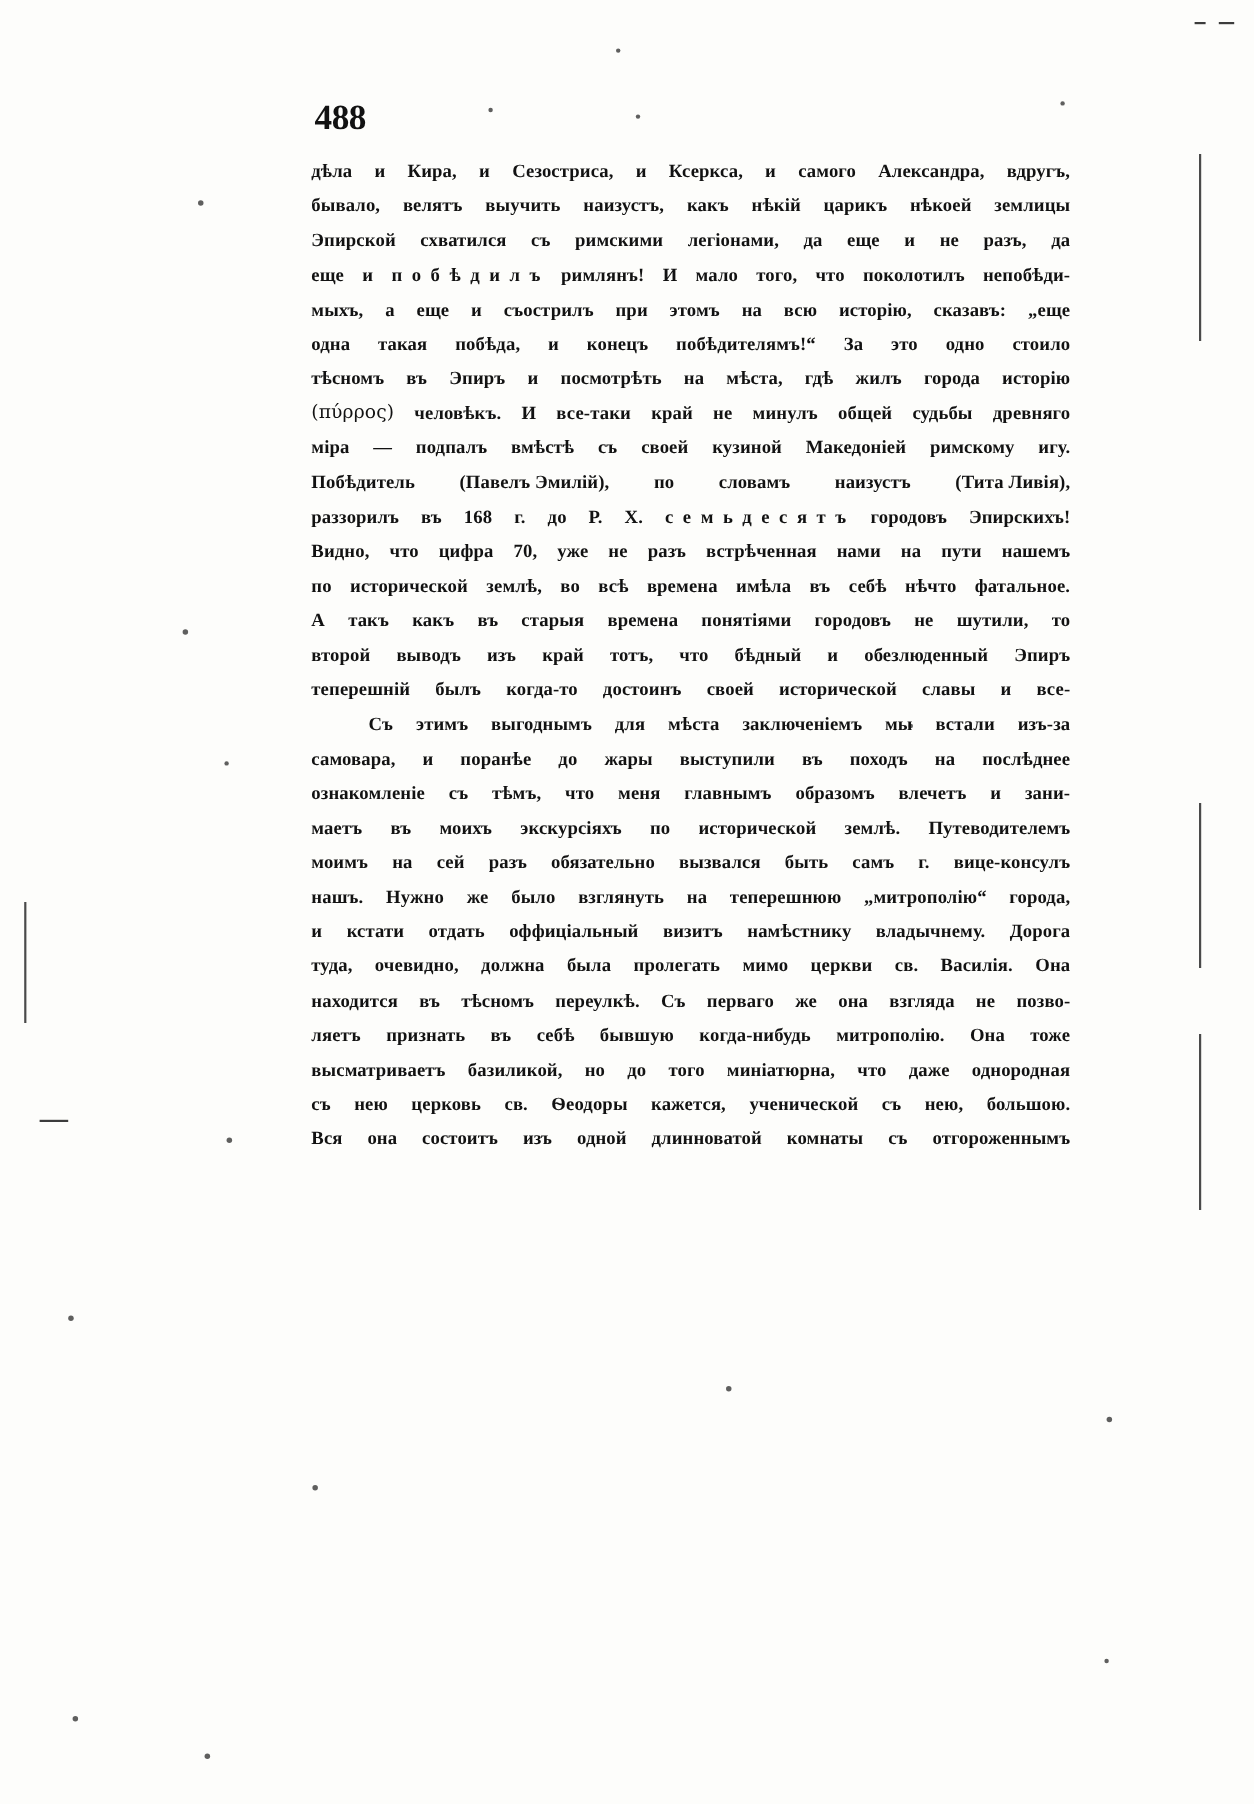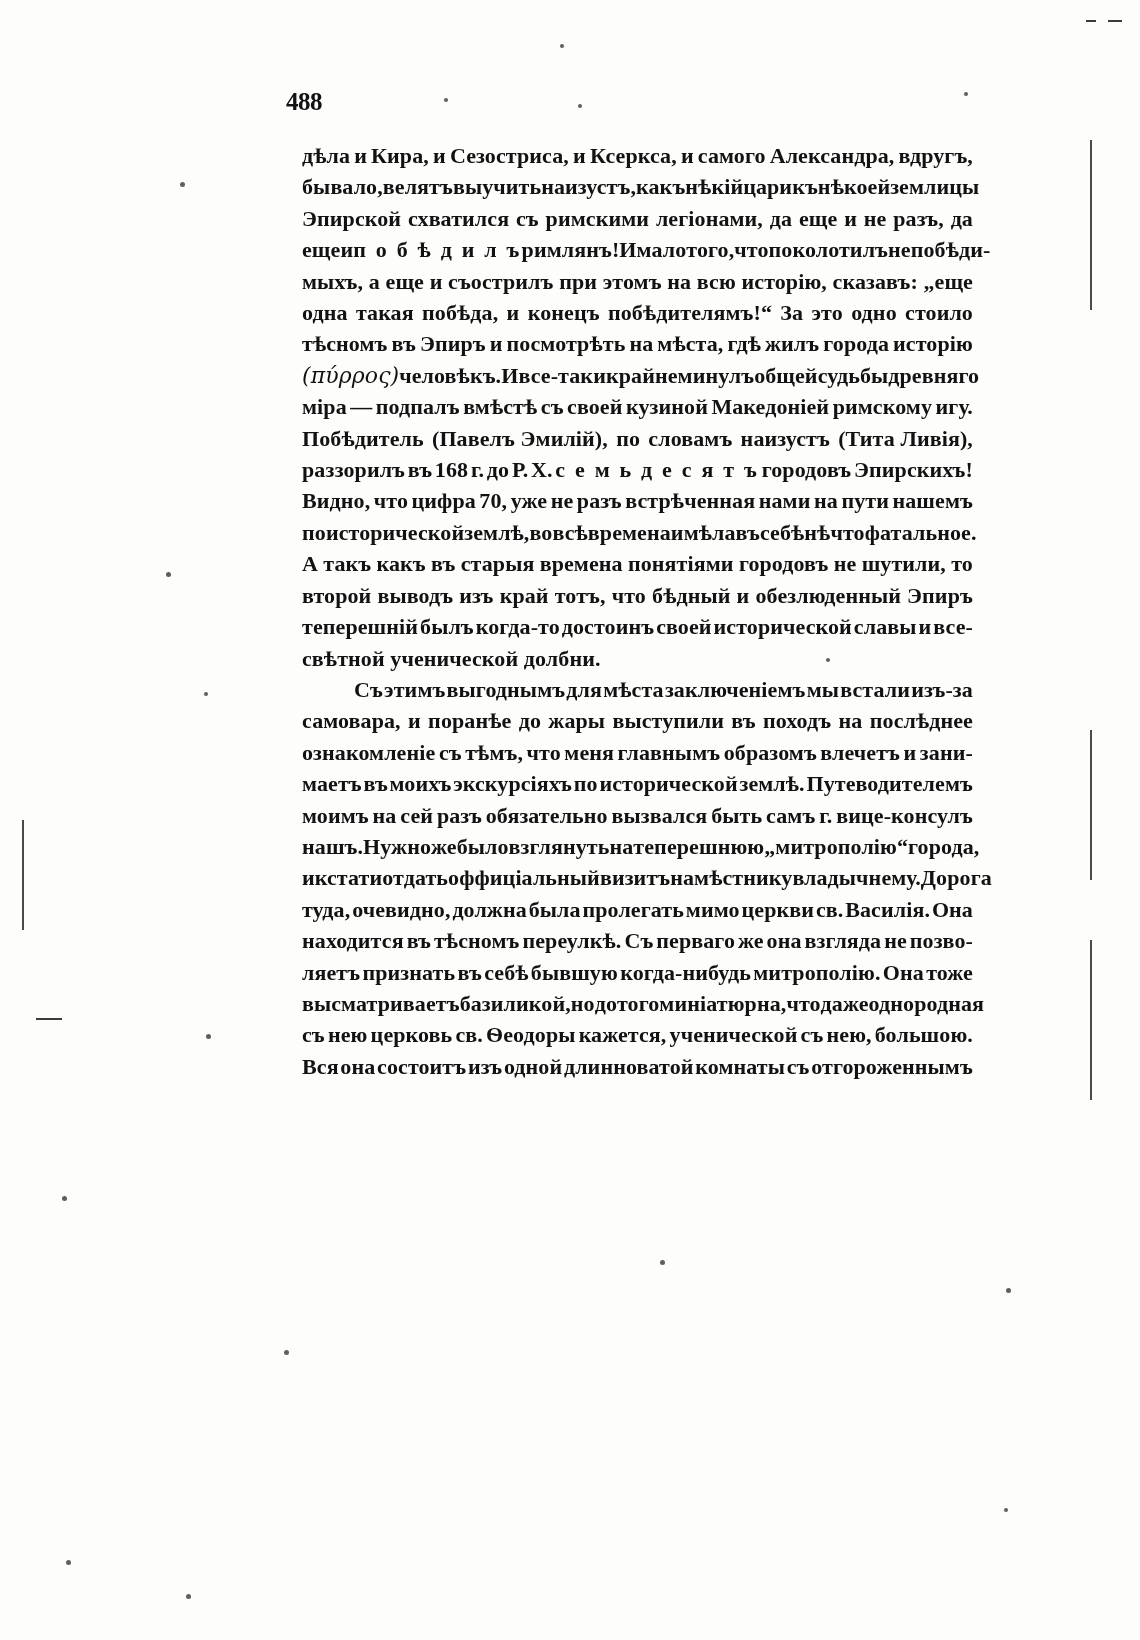--- a/index.html
+++ b/index.html
@@ -28,55 +28,54 @@
     position: absolute;
     background: #2a2a2a;
     border-radius: 50%;
     opacity: .75;
   }
 
   .page-number {
     position: absolute;
     left: 286px;
     top: 88px;
-    font-size: 25px;
+    font-size: 32px;
     font-weight: bold;
     letter-spacing: -0.5px;
     font-family: "Liberation Serif", serif;
   }
 
   .text-block {
     position: absolute;
     left: 283px;
     top: 140px;
     width: 690px;
   }
 
   .line {
-    font-size: 22px;
+    font-size: 17px;
     line-height: 31.4px;
     white-space: nowrap;
     font-family: "Liberation Serif", serif;
     font-weight: 600;
     letter-spacing: 0.1px;
-    margin-left: 19px;
   }
   
   .just {
     display: flex;
     justify-content: space-between;
     white-space: pre;
   }
   .just > span { white-space: pre; }
 
   .indent { padding-left: 52px; }
 
   .ital { }
   .spaced { letter-spacing: 2.2px; }
-  .greek { font-family: "DejaVu Serif", serif; font-weight: 500; font-style: italic; }
+  .greek { font-family: "DejaVu Serif", serif; font-weight: 500; }
 
   .right-edge-bar {
     position: absolute;
     background: #4a4a4a;
     width: 2px;
   }
   .left-dash {
     position: absolute;
     background: #3c3c3c;
     height: 2px;
@@ -130,21 +129,20 @@
     <div class="line just"><span>тѣсномъ</span><span>въ</span><span>Эпиръ</span><span>и</span><span>посмотрѣть</span><span>на</span><span>мѣста,</span><span>гдѣ</span><span>жилъ</span><span>города</span><span>исторію</span></div>
     <div class="line just"><span class="greek">(πύρρος)</span><span>человѣкъ.</span><span>И</span><span>все-таки</span><span>край</span><span>не</span><span>минулъ</span><span>общей</span><span>судьбы</span><span>древняго</span></div>
     <div class="line just"><span>міра</span><span>—</span><span>подпалъ</span><span>вмѣстѣ</span><span>съ</span><span>своей</span><span>кузиной</span><span>Македоніей</span><span>римскому</span><span>игу.</span></div>
     <div class="line just"><span>Побѣдитель</span><span class="ital">(Павелъ Эмилій),</span><span>по</span><span>словамъ</span><span>наизустъ</span><span class="ital">(Тита Ливія),</span></div>
     <div class="line just"><span>раззорилъ</span><span>въ</span><span>168</span><span>г.</span><span>до</span><span>Р.</span><span>Х.</span><span class="spaced">с е м ь д е с я т ъ</span><span>городовъ</span><span>Эпирскихъ!</span></div>
     <div class="line just"><span>Видно,</span><span>что</span><span>цифра</span><span>70,</span><span>уже</span><span>не</span><span>разъ</span><span>встрѣченная</span><span>нами</span><span>на</span><span>пути</span><span>нашемъ</span></div>
     <div class="line just"><span>по</span><span>исторической</span><span>землѣ,</span><span>во</span><span>всѣ</span><span>времена</span><span>имѣла</span><span>въ</span><span>себѣ</span><span>нѣчто</span><span>фатальное.</span></div>
     <div class="line just"><span>А</span><span>такъ</span><span>какъ</span><span>въ</span><span>старыя</span><span>времена</span><span>понятіями</span><span>городовъ</span><span>не</span><span>шутили,</span><span>то</span></div>
     <div class="line just"><span>второй</span><span>выводъ</span><span>изъ</span><span>край</span><span>тотъ,</span><span>что</span><span>бѣдный</span><span>и</span><span>обезлюденный</span><span>Эпиръ</span></div>
     <div class="line just"><span>теперешній</span><span>былъ</span><span>когда-то</span><span>достоинъ</span><span>своей</span><span>исторической</span><span>славы</span><span>и</span><span>все-</span></div>
-    <div class="line">свѣтной ученической долбни.</div>
     <div class="line just indent"><span>Съ</span><span>этимъ</span><span>выгоднымъ</span><span>для</span><span>мѣста</span><span>заключеніемъ</span><span>мы</span><span>встали</span><span>изъ-за</span></div>
     <div class="line just"><span>самовара,</span><span>и</span><span>поранѣе</span><span>до</span><span>жары</span><span>выступили</span><span>въ</span><span>походъ</span><span>на</span><span>послѣднее</span></div>
     <div class="line just"><span>ознакомленіе</span><span>съ</span><span>тѣмъ,</span><span>что</span><span>меня</span><span>главнымъ</span><span>образомъ</span><span>влечетъ</span><span>и</span><span>зани-</span></div>
     <div class="line just"><span>маетъ</span><span>въ</span><span>моихъ</span><span>экскурсіяхъ</span><span>по</span><span>исторической</span><span>землѣ.</span><span>Путеводителемъ</span></div>
     <div class="line just"><span>моимъ</span><span>на</span><span>сей</span><span>разъ</span><span>обязательно</span><span>вызвался</span><span>быть</span><span>самъ</span><span>г.</span><span>вице-консулъ</span></div>
     <div class="line just"><span>нашъ.</span><span>Нужно</span><span>же</span><span>было</span><span>взглянуть</span><span>на</span><span>теперешнюю</span><span>„митрополію“</span><span>города,</span></div>
     <div class="line just"><span>и</span><span>кстати</span><span>отдать</span><span>оффиціальный</span><span>визитъ</span><span>намѣстнику</span><span>владычнему.</span><span>Дорога</span></div>
     <div class="line just"><span>туда,</span><span>очевидно,</span><span>должна</span><span>была</span><span>пролегать</span><span>мимо</span><span>церкви</span><span>св.</span><span class="ital">Василія.</span><span>Она</span></div>
     <div class="line just"><span>находится</span><span>въ</span><span>тѣсномъ</span><span>переулкѣ.</span><span>Съ</span><span>перваго</span><span>же</span><span>она</span><span>взгляда</span><span>не</span><span>позво-</span></div>
     <div class="line just"><span>ляетъ</span><span>признать</span><span>въ</span><span>себѣ</span><span>бывшую</span><span>когда-нибудь</span><span>митрополію.</span><span>Она</span><span>тоже</span></div>

